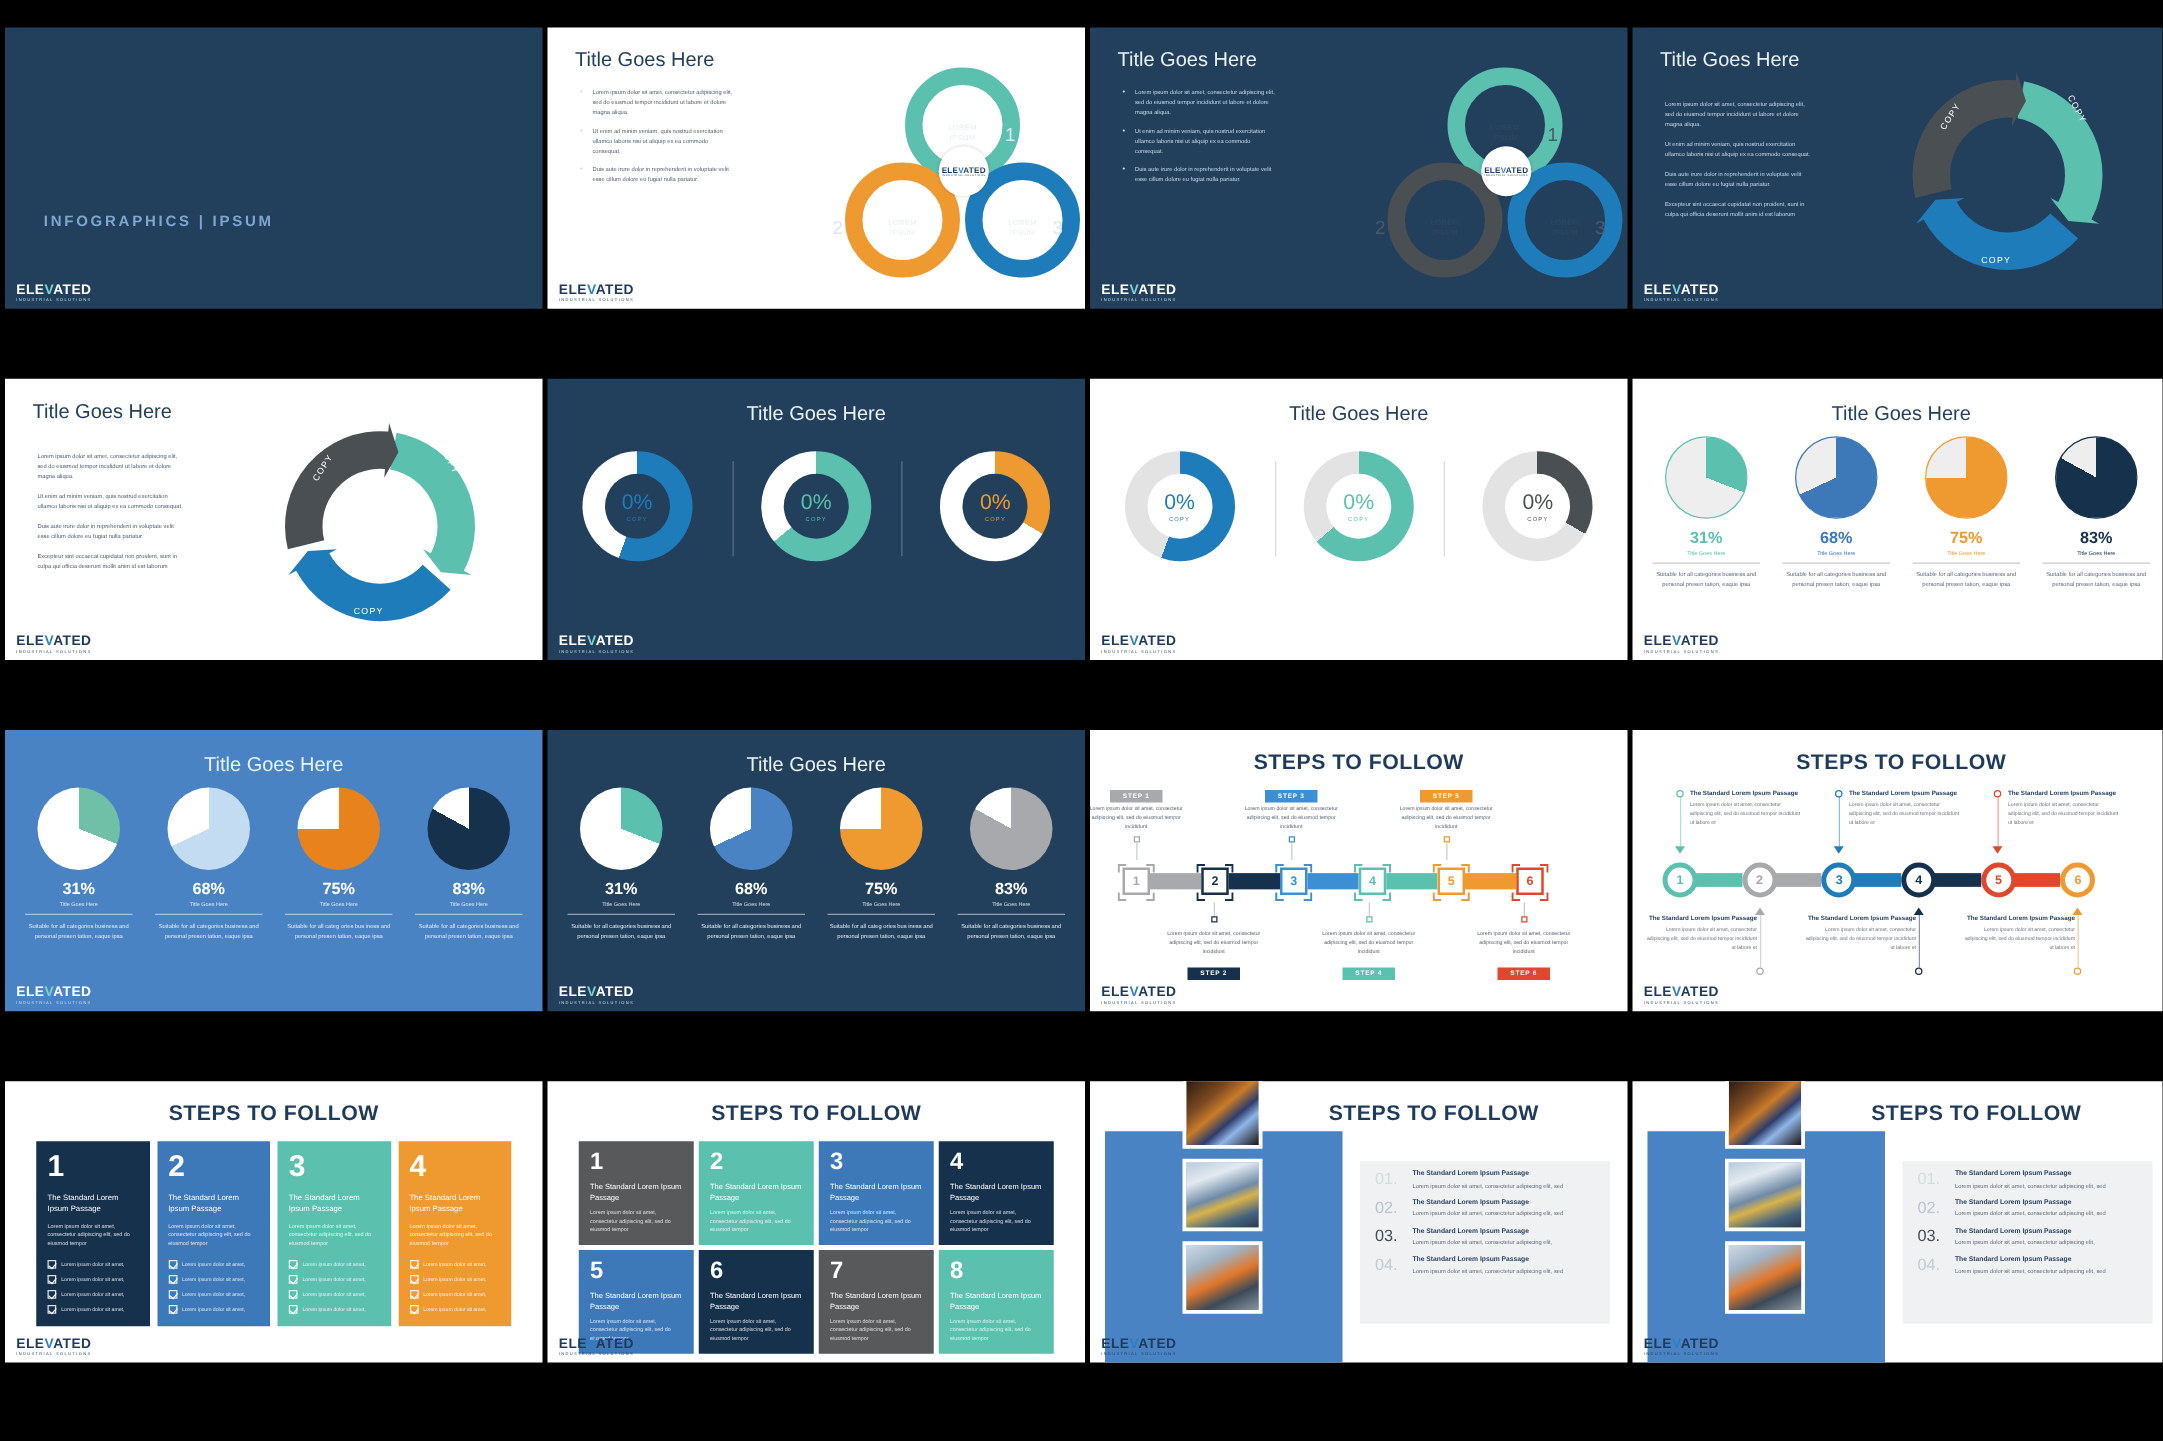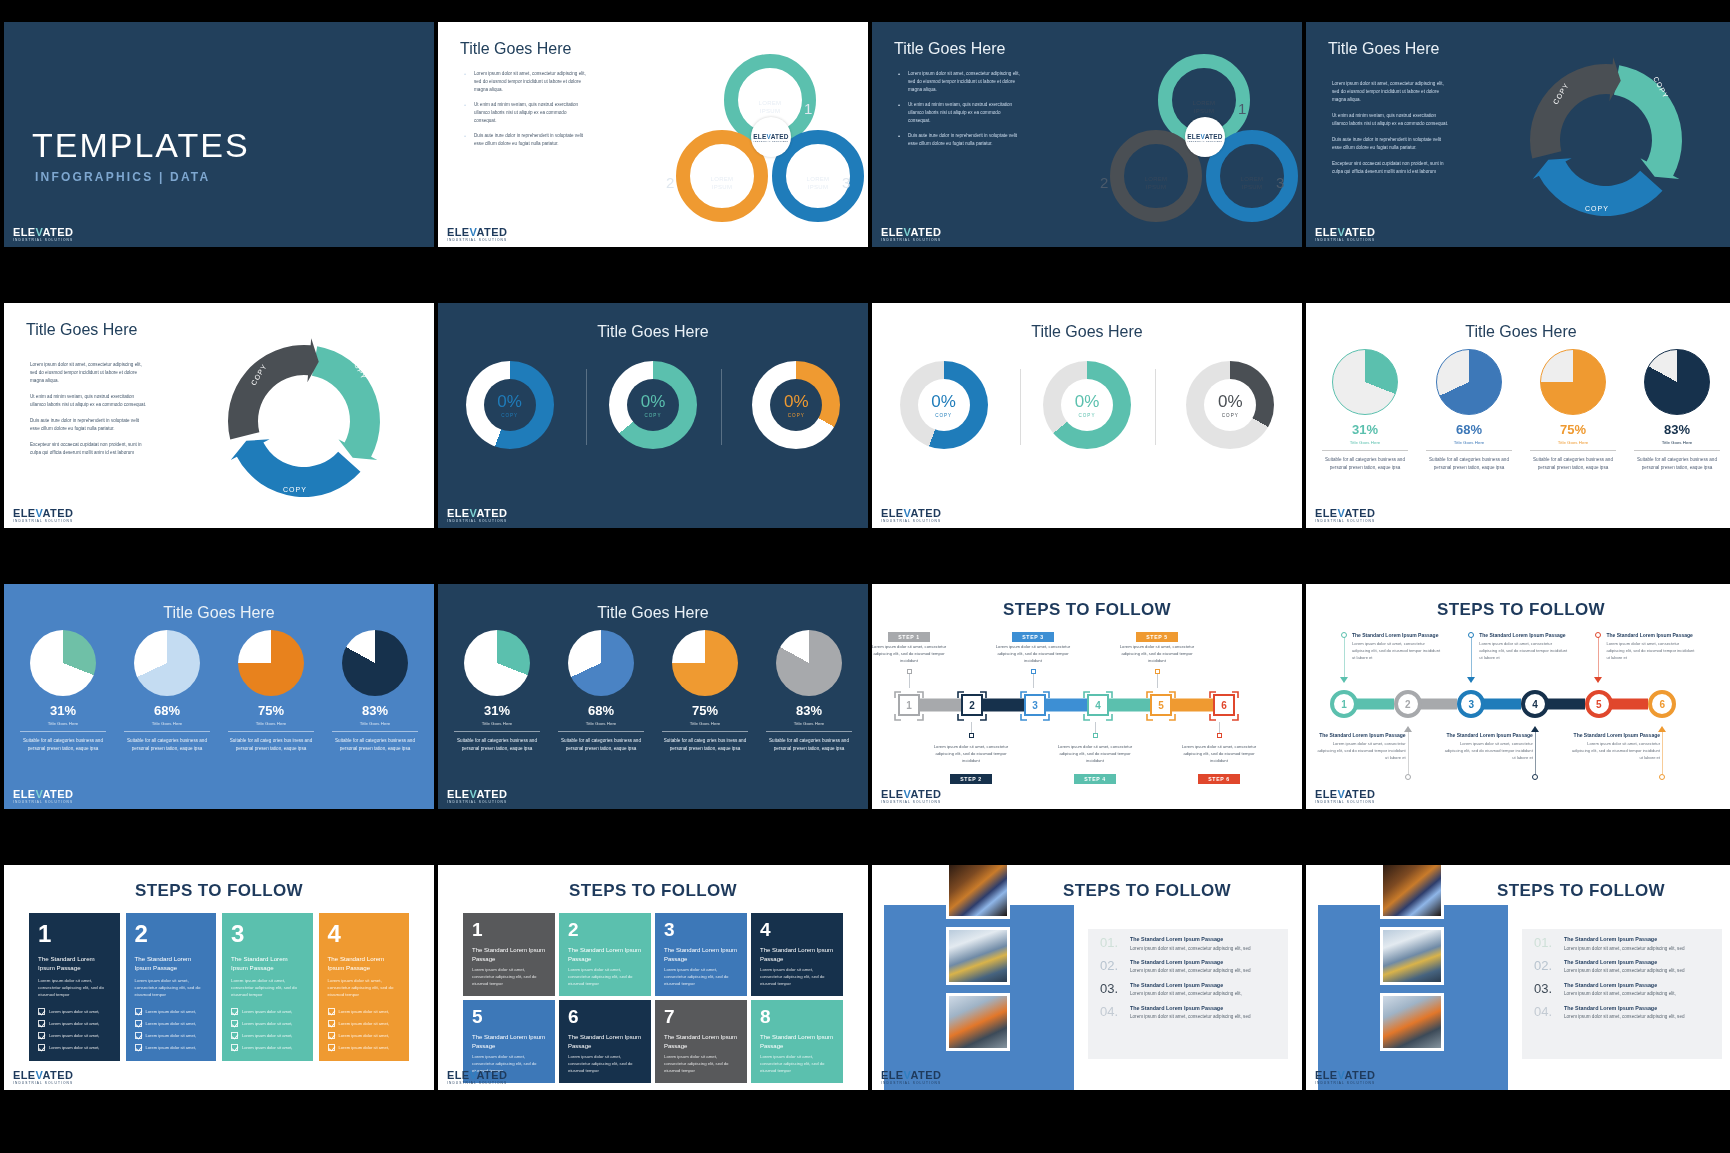--- a/index.html
+++ b/index.html
@@ -137,22 +137,21 @@
   .prow{display:flex;gap:9px;padding:7px 14px 0 12px;}
   .pnum{font-size:13px;font-weight:400;line-height:1;min-width:21px;}
   .ptxt h5{font-size:5.4px;font-weight:700;color:#1e3a5c;line-height:1.3;}
   .ptxt p{font-size:4.6px;color:#5e6974;margin-top:2.5px;line-height:1.4;}
 </style>
 </head>
 <body>
 
 <div class="deck">
     <div class="slide sl-dark">
-    <div class="cover-h">TEMPLATES</div>
-    <div class="cover-s">INFOGRAPHICS  |  DATA</div>
+    <div class="cover-s">INFOGRAPHICS  |  IPSUM</div>
     <div class="logo on-dark">
     <div class="lg-main">ELE<span class="chk">V</span>ATED</div>
     <div class="lg-sub">INDUSTRIAL SOLUTIONS</div>
   </div>
   </div>
     <div class="slide sl-white">
     <div class="t-left dk">Title Goes Here</div>
     <ul class="bullets">
       <li style="color:#4a5a6c;">Lorem ipsum dolor sit amet, consectetur adipiscing elit, sed do eiusmod tempor incididunt ut labore et dolore magna aliqua.</li>
         <li style="color:#4a5a6c;">Ut enim ad minim veniam, quis nostrud exercitation ullamco laboris nisi ut aliquip ex ea commodo consequat.</li>

